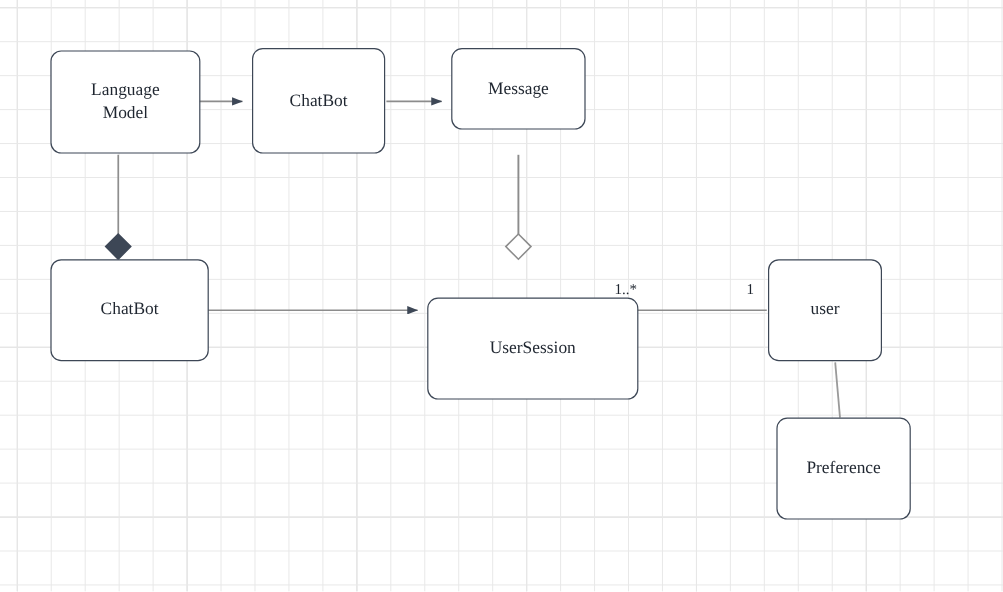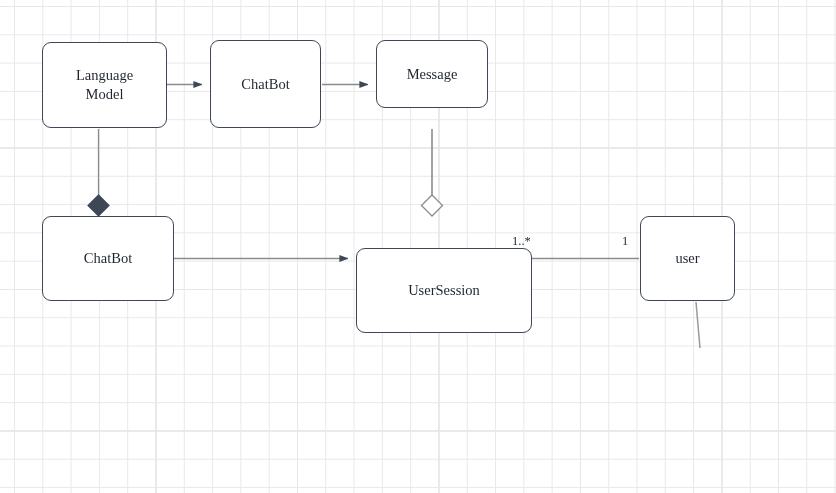--- a/index.html
+++ b/index.html
@@ -121,18 +121,21 @@
   </div>
 
   <div class="node" style="left:356px; top:216px; width:176px; height:85px;margin-top:32px;">
     <span>UserSession</span>
   </div>
 
   <div class="node" style="left:640px; top:216px; width:95px; height:85px;">
     <span>user</span>
   </div>
 
+  <div class="node" style="left:647px; top:348px; width:112px; height:85px;">
+    <span>Preference</span>
+  </div>
 
   <span class="edge-label" style="left:512px; top:234px;">1..*</span>
 
   <span class="edge-label" style="left:622px; top:234px;">1</span>
 
 </div>
 
 </body></html>

